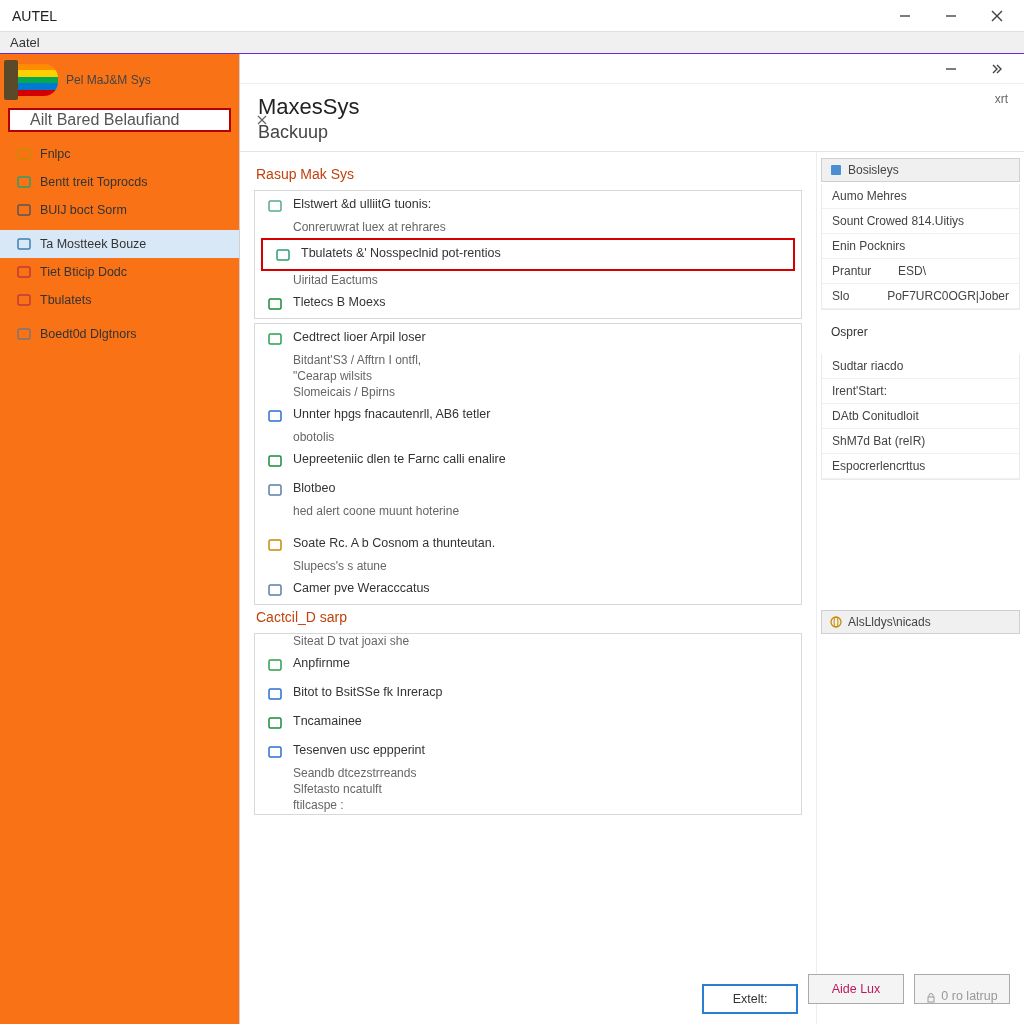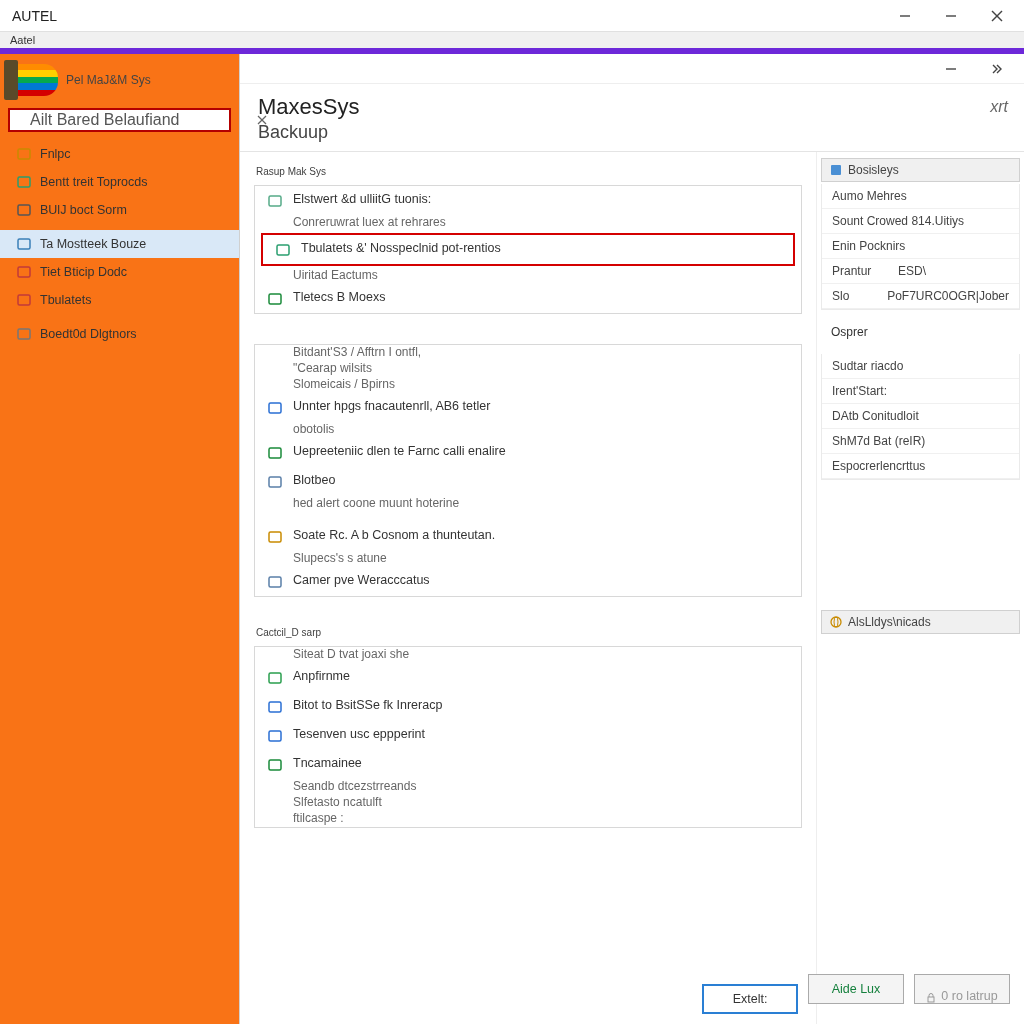--- a/index.html
+++ b/index.html
@@ -4,21 +4,21 @@
 <style>
 * { box-sizing: border-box; margin: 0; padding: 0; }
 body { font-family: "Segoe UI", Tahoma, sans-serif; font-size: 13px; color: #333; background: #fff; width: 1024px; height: 1024px; overflow: hidden; }
 
 
 .outer-titlebar { display: flex; align-items: center; height: 32px; padding: 0 4px 0 12px; border-bottom: 1px solid #e0e0e0; }
 .outer-title { font-size: 14px; color: #222; }
 .outer-controls { margin-left: auto; display: flex; }
 .win-btn { width: 46px; height: 32px; display: flex; align-items: center; justify-content: center; color: #444; cursor: pointer; }
 
-.menubar { height: 22px; background: #f0f0f0; border-bottom: 6px solid #6d28d9; padding: 0 10px; display: flex; align-items: center; font-size: 11px; color: #333; }
+.menubar { height: 22px; background: #f0f0f0; border-bottom: 1px solid #6d28d9; padding: 0 10px; display: flex; align-items: center; font-size: 13px; color: #333; }
 
 
 .main { display: flex; height: calc(1024px - 32px - 22px); }
 
 
 .sidebar { width: 240px; border-right: 1px solid #d0d0d0; background: #f97316; display: flex; flex-direction: column; }
 .sidebar-header { display: flex; align-items: center; gap: 8px; padding: 10px 10px 6px 10px; }
 .logo-stripes { width: 48px; height: 32px; display: inline-block; background: linear-gradient(180deg,#ff8c00 0 20%,#ffd000 20% 40%,#06a94e 40% 60%,#0078d4 60% 80%,#d40000 80% 100%); border-radius: 2px 14px 14px 2px; position: relative; }
 .logo-stripes::before { content:""; position:absolute; left:-6px; top:-4px; width:14px; height:40px; background:#5a4a2a; border-radius:2px; }
 .logo-label { font-size: 12px; color: #444; }
@@ -39,42 +39,42 @@
 .content-title-ctrls { margin-left:auto; display:flex; }
 
 .page-head { padding: 10px 18px 8px 18px; border-bottom: 1px solid #e4e4e4; }
 .page-head h1 { font-size: 22px; font-weight: 400; color: #222; margin-bottom: 2px; }
 .page-head h2 { font-size: 18px; font-weight: 400; color: #444; }
 
 .body-row { display: flex; flex: 1; overflow: hidden; }
 .center { flex: 1; padding: 10px 14px 0 14px; overflow-y: auto; }
 .right { width: 208px; padding: 6px 0 0 0; border-left: 1px solid #eee; }
 
-.top-right-label { position:absolute; right:16px; top:44px; font-size:16px; color:#666; font-style:italic; }
-
-.section-label { font-size: 10px; color: #404040; margin: 4px 0 8px 2px; }
-
-.task-group { border: 1px solid #d8d8d8; margin-bottom: 30px; background: #fff; }
+.top-right-label { position:absolute; right:16px; top:38px; font-size:12px; color:#666; }
+
+.section-label { font-size: 14px; color: #c2410c; margin: 4px 0 8px 2px; }
+
+.task-group { border: 1px solid #d8d8d8; margin-bottom: 4px; background: #fff; }
 .task-item { display:flex; align-items:flex-start; gap:10px; padding:6px 12px; font-size:12.5px; color:#333; }
 .task-item .icon { width:16px; height:16px; flex-shrink:0; margin-top:1px; display:inline-flex; align-items:center; justify-content:center; }
 .task-item.sub { padding-left: 38px; color:#666; font-size:12px; }
 .task-item.sub-tight { padding-top:0; padding-bottom:2px; }
 .task-hl { border: 2px solid #d40000; margin: 2px 6px; }
 
 .right .panel-head { background:#f0f0f0; border:1px solid #d0d0d0; padding:4px 8px; font-size:12px; color:#444; display:flex; align-items:center; gap:6px; margin:0 4px; }
 .right .panel-list { list-style:none; margin:2px 4px 10px 4px; border:1px solid #eaeaea; border-top:none; }
 .right .panel-list li { padding:5px 10px; font-size:12px; color:#444; border-bottom:1px solid #f0f0f0; cursor:pointer; }
 .right .panel-kv { display:flex; }
 .right .panel-kv .k { width:66px; }
 .right .plain-list { list-style:none; margin:2px 4px 10px 4px; }
 .right .plain-list li { padding:5px 10px; font-size:12px; color:#444; }
 
 
 .footer { position:absolute; bottom:10px; right:14px; display:flex; gap:10px; }
-.btn { min-width:96px; height:30px; border:1px solid #aaa; background:#f4f4f4; font-size:12.5px; color:#15803d; cursor:pointer; display:flex; align-items:center; justify-content:center; gap:5px; }
+.btn { min-width:96px; height:30px; border:1px solid #aaa; background:#f4f4f4; font-size:12.5px; color:#be185d; cursor:pointer; display:flex; align-items:center; justify-content:center; gap:5px; }
 .btn.primary { border:2px solid #2a7fd4; background:#fff; color:#333;margin-top:10px; }
 .btn.disabled { color:#999;align-items:flex-end; }
 
 svg { display:block; }
 </style>
 </head>
 <body>
 
 <div class="outer-titlebar">
   <span class="outer-title">AUTEL</span>
@@ -230,20 +230,28 @@
             <div class="task-item">
               <span class="icon">
                 <svg width="14" height="14">
                   <rect x="1" y="2" width="12" height="10" rx="1.5" fill="none" stroke="#1a8a3a" stroke-width="1.5"></rect>
                 </svg>
               </span>
               <span>Tletecs B Moexs</span>
             </div>
           </div>
         <div class="task-group" id="group2">
+            <div class="task-item">
+              <span class="icon">
+                <svg width="14" height="14">
+                  <rect x="1" y="2" width="12" height="10" rx="1.5" fill="none" stroke="#2a9e4e" stroke-width="1.5"></rect>
+                </svg>
+              </span>
+              <span>Cedtrect lioer Arpil loser</span>
+            </div>
             <div class="task-item sub sub-tight">
               <span>Bitdant'S3 / Afftrn I ontfl,</span>
             </div>
             <div class="task-item sub sub-tight">
               <span>"Cearap wilsits</span>
             </div>
             <div class="task-item sub sub-tight">
               <span>Slomeicais / Bpirns</span>
             </div>
             <div class="task-item">
@@ -314,32 +322,32 @@
               <span class="icon">
                 <svg width="14" height="14">
                   <rect x="1" y="2" width="12" height="10" rx="1.5" fill="none" stroke="#2a6fd4" stroke-width="1.5"></rect>
                 </svg>
               </span>
               <span>Bitot to BsitSSe fk Inreracp</span>
             </div>
             <div class="task-item">
               <span class="icon">
                 <svg width="14" height="14">
+                  <rect x="1" y="2" width="12" height="10" rx="1.5" fill="none" stroke="#1a8a3a" stroke-width="1.5"></rect>
+                </svg>
+              </span>
+              <span>Tncamainee</span>
+            </div>
+            <div class="task-item">
+              <span class="icon">
+                <svg width="14" height="14">
                   <rect x="1" y="2" width="12" height="10" rx="1.5" fill="none" stroke="#2a6fd4" stroke-width="1.5"></rect>
                 </svg>
               </span>
               <span>Tesenven usc eppperint</span>
-            </div>
-            <div class="task-item">
-              <span class="icon">
-                <svg width="14" height="14">
-                  <rect x="1" y="2" width="12" height="10" rx="1.5" fill="none" stroke="#1a8a3a" stroke-width="1.5"></rect>
-                </svg>
-              </span>
-              <span>Tncamainee</span>
             </div>
             <div class="task-item sub sub-tight">
               <span>Seandb dtcezstrreands</span>
             </div>
             <div class="task-item sub sub-tight">
               <span>Slfetasto ncatulft</span>
             </div>
             <div class="task-item sub sub-tight">
               <span>ftilcaspe :</span>
             </div>

